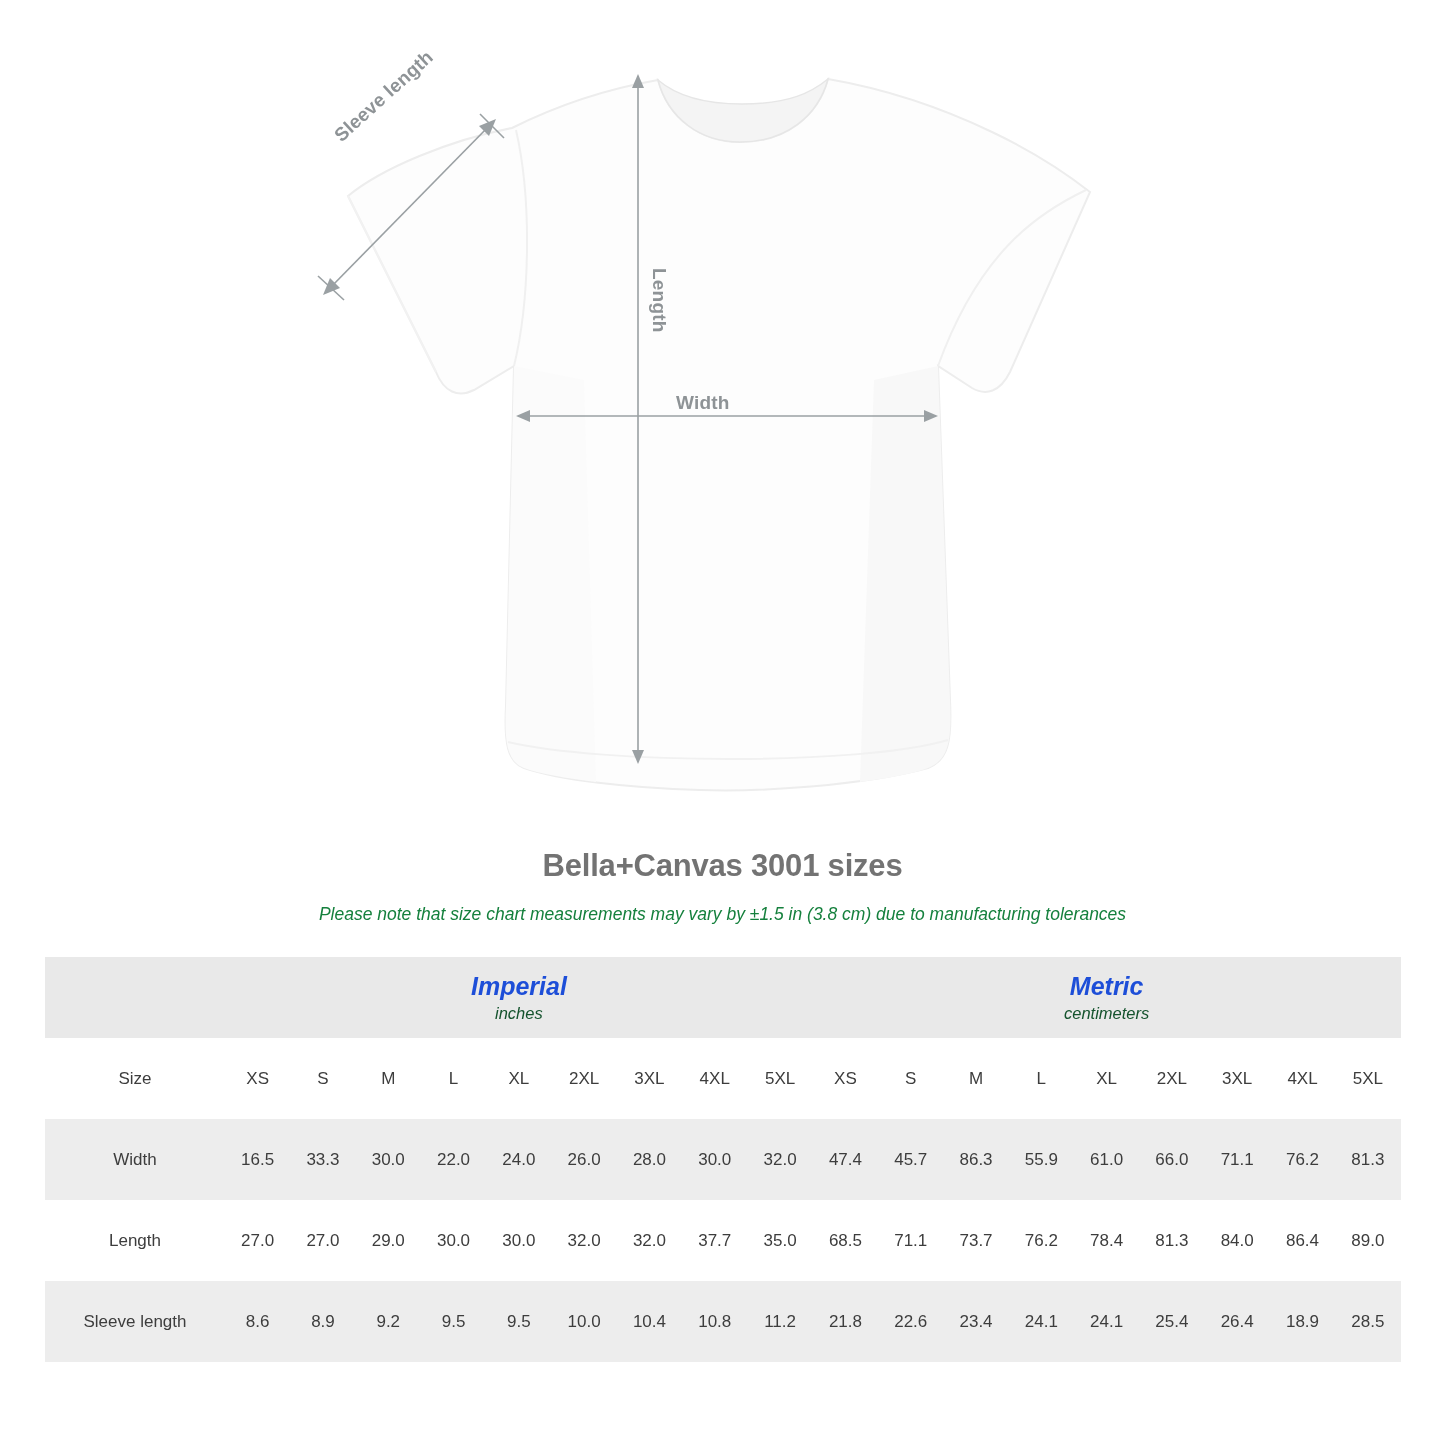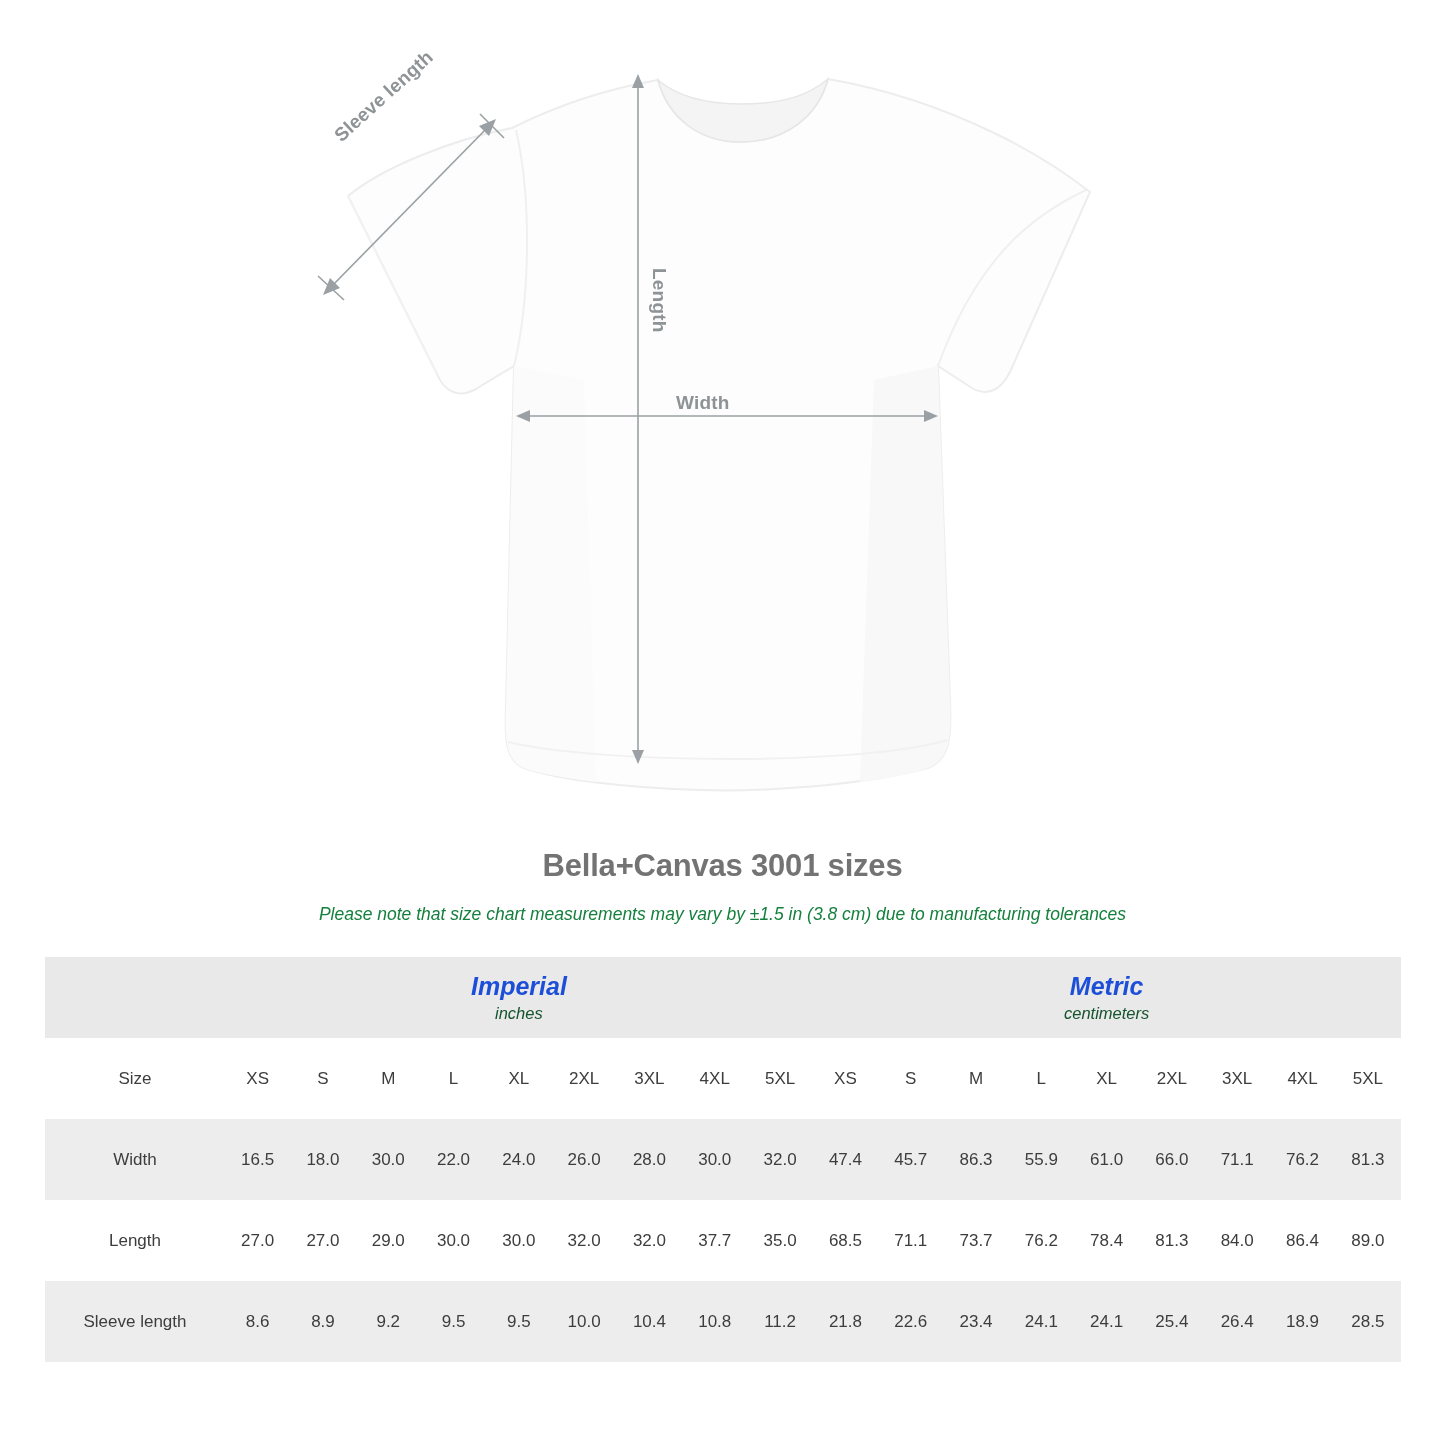--- a/index.html
+++ b/index.html
@@ -257,21 +257,21 @@
           <td class="size-head">L</td>
           <td class="size-head">XL</td>
           <td class="size-head">2XL</td>
           <td class="size-head">3XL</td>
           <td class="size-head">4XL</td>
           <td class="size-head">5XL</td>
         </tr>
         <tr class="row-band-dark">
           <td class="row-label">Width</td>
           <td>16.5</td>
-          <td>18.0</td>
+          <td>33.3</td>
           <td>30.0</td>
           <td>22.0</td>
           <td>24.0</td>
           <td>26.0</td>
           <td>28.0</td>
           <td>30.0</td>
           <td>32.0</td>
           <td>47.4</td>
           <td>45.7</td>
           <td>86.3</td>

